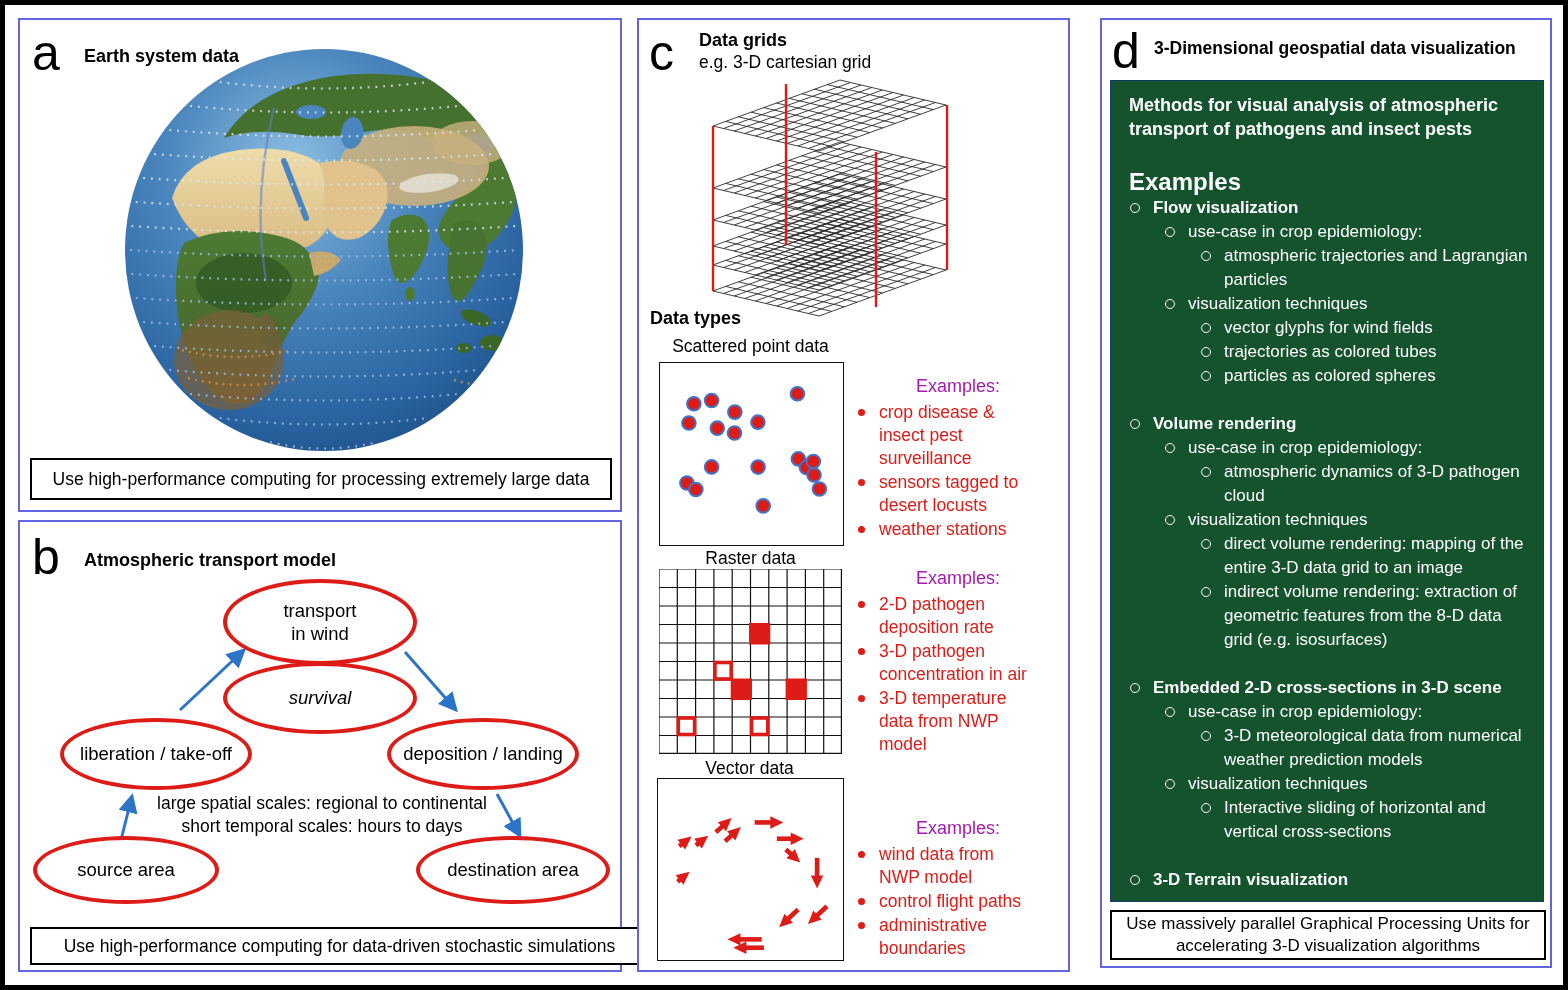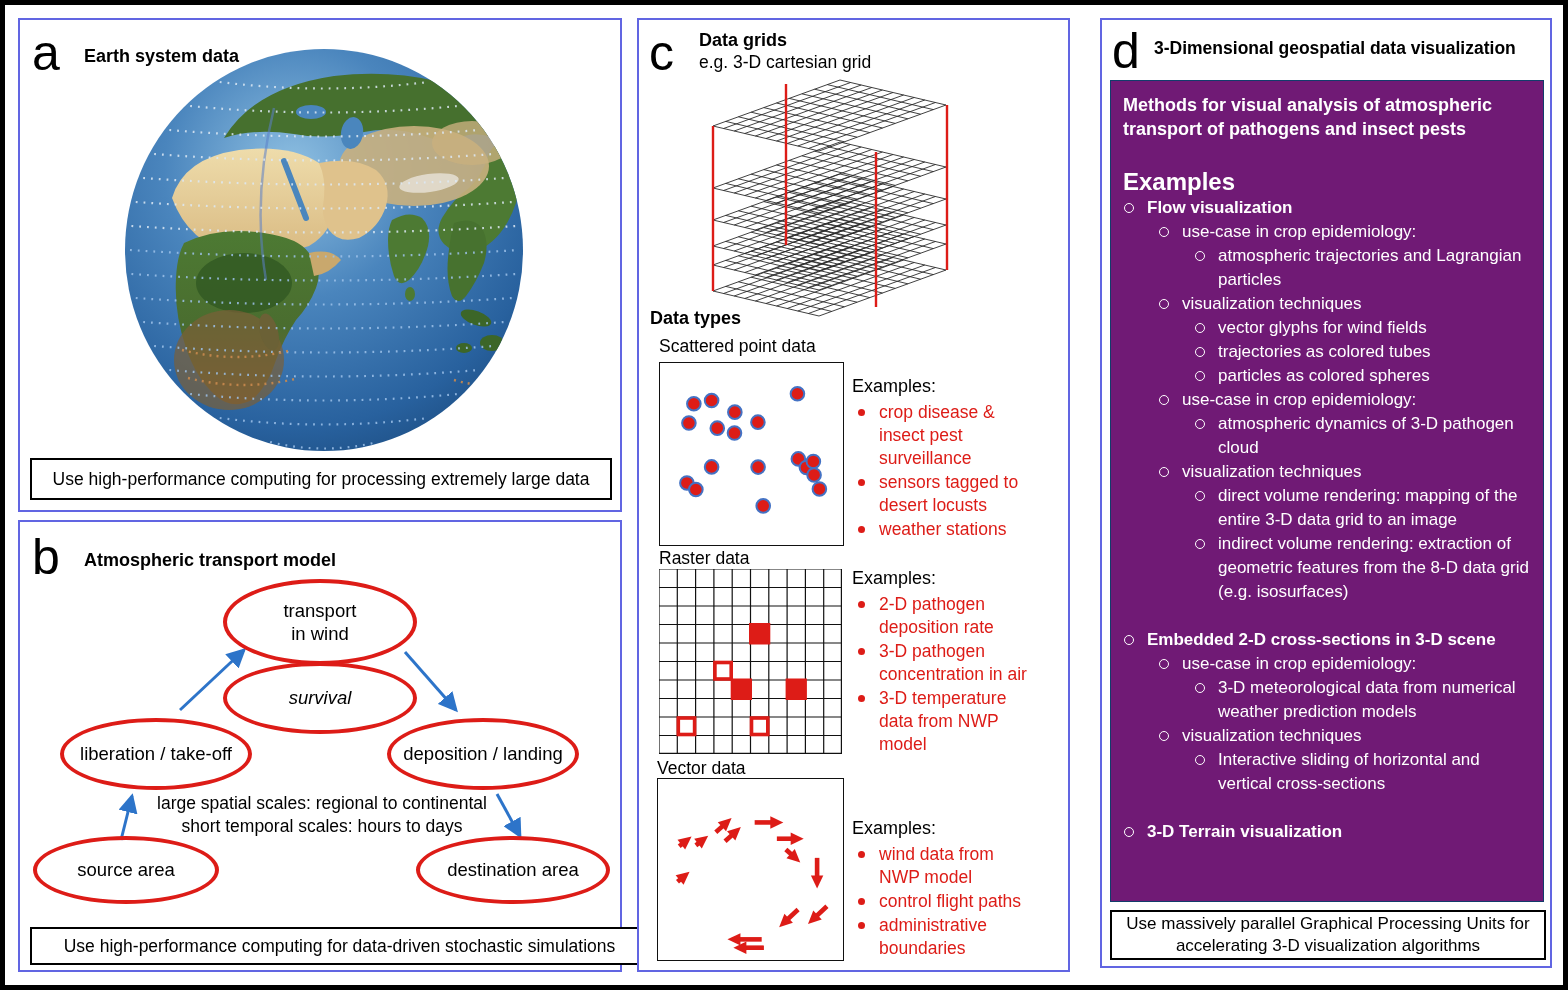--- a/index.html
+++ b/index.html
@@ -12,30 +12,30 @@
   #panel-d{left:1100px;top:18px;width:452px;height:950px;}
   .panel-letter{position:absolute;font-size:50px;line-height:1;font-weight:400;color:#000;}
   .panel-title{position:absolute;font-weight:bold;font-size:18px;}
   .caption-box{position:absolute;border:2px solid #000;background:#fff;display:flex;align-items:center;justify-content:center;text-align:center;font-size:17.5px;box-sizing:border-box;}
   .nowrap{white-space:nowrap;}
   
   .ellipse-node{position:absolute;border:4px solid #dd1c17;border-radius:50%;display:flex;align-items:center;justify-content:center;text-align:center;font-size:18.5px;line-height:1.25;white-space:pre;box-sizing:border-box;background:transparent;}
   #b-note{position:absolute;left:100px;top:270px;width:404px;text-align:center;font-size:17.5px;line-height:23px;}
   #flow-arrows{position:absolute;left:0;top:0;width:604px;height:448px;}
   
-  .sub-label{position:absolute;text-align:left;font-size:17.5px;}
+  .sub-label{position:absolute;text-align:center;font-size:17.5px;}
   .c-box{position:absolute;background:#fff;border:1.5px solid #111;box-sizing:content-box;}
   .examples{position:absolute;left:213px;width:212px;}
-  .examples h4{margin:0 0 4px 0;font-size:18px;font-weight:400;color:#000000;}
+  .examples h4{margin:0 0 4px 0;font-size:18px;font-weight:400;color:#a21caf;text-align:center;}
   .examples ul{list-style:none;margin:0;padding:0;}
   .examples li{display:flex;align-items:flex-start;color:#dd1c17;font-size:17.5px;line-height:23px;margin:0 0 1px 0;white-space:pre-line;}
   .rb{flex:none;width:7px;height:7px;border-radius:50%;background:#dd1c17;margin:8px 14px 0 6px;}
   #data-types-heading{position:absolute;left:11px;top:288px;font-size:18px;font-weight:bold;}
   
-  #d-bluebox{position:absolute;left:8px;top:60px;width:434px;height:822px;background:#701a75;border:1px solid #123c6b;box-sizing:border-box;color:#fff;padding:12px 12px 0 12px;}
+  #d-bluebox{position:absolute;left:8px;top:60px;width:434px;height:822px;background:#14532d;border:1px solid #123c6b;box-sizing:border-box;color:#fff;padding:12px 12px 0 18px;}
   #d-intro{font-weight:bold;font-size:18px;line-height:24px;width:406px;}
   #d-examples-heading{font-weight:bold;font-size:24px;margin-top:27px;}
   .d-row{display:flex;align-items:flex-start;font-size:17px;line-height:24px;}
   .d-row.l1{margin-left:0;font-weight:bold;}
   .d-row.l2{margin-left:35px;}
   .d-row.l3{margin-left:71px;}
   .d-row.gap{margin-top:24px;}
   .d-row .ob{flex:none;width:8px;height:8px;border:1.5px solid #fff;border-radius:50%;margin:7px 13px 0 1px;}
   .d-row .d-text{display:block;}
   .l2 .d-text{width:330px;}
@@ -494,20 +494,24 @@
       </div>
     <div class="d-row l3">
         <span class="ob"></span>
         <span class="d-text">trajectories as colored tubes</span>
       </div>
     <div class="d-row l3">
         <span class="ob"></span>
         <span class="d-text">particles as colored spheres</span>
       </div>
 
+    <div class="d-row l1 gap">
+        <span class="ob"></span>
+        <span class="d-text">Volume rendering</span>
+      </div>
     <div class="d-row l2">
         <span class="ob"></span>
         <span class="d-text">use-case in crop epidemiology:</span>
       </div>
     <div class="d-row l3">
         <span class="ob"></span>
         <span class="d-text">atmospheric dynamics of 3-D pathogen cloud</span>
       </div>
     <div class="d-row l2">
         <span class="ob"></span>

